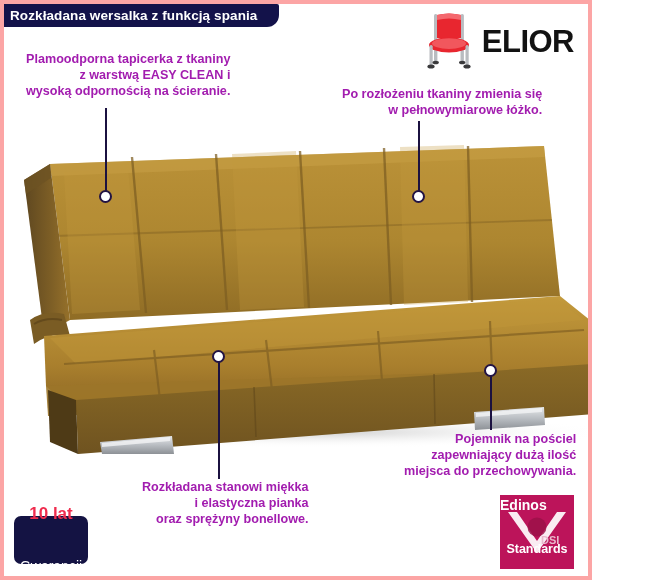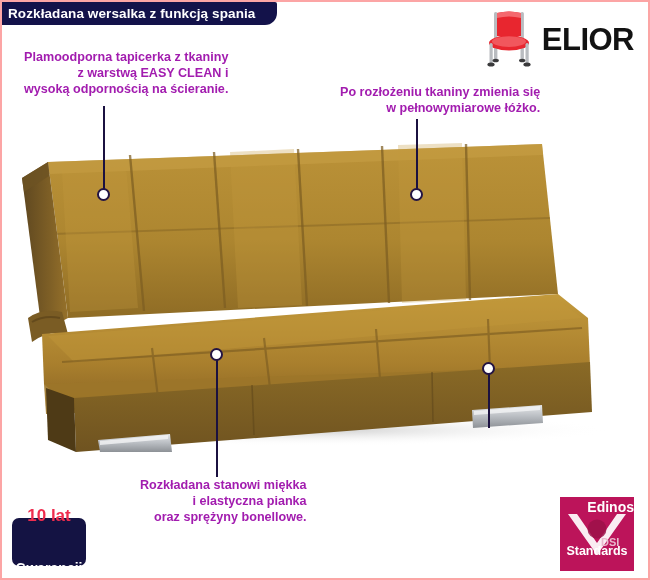--- a/index.html
+++ b/index.html
@@ -4,24 +4,24 @@
 <style>
   html,body{margin:0;padding:0;}
   body{
     width:650px;height:580px;
     background:#ffffff;
     font-family:"Liberation Sans", sans-serif;
     overflow:hidden;
   }
   #stage{
     position:relative;
-    width:650px;height:580px;
+    width:592px;height:580px;
     background:#ffffff;
     box-sizing:border-box;
-    border:2px solid #fca5a5;
+    border:4px solid #fca5a5;
     overflow:hidden;
   }
 
   
   #title-banner{
     position:absolute;left:-4px;top:0;
     height:23px;
     padding:0 22px 0 10px;
     background:#13124a;
     border-bottom-right-radius:12px;
@@ -98,30 +98,30 @@
     border-radius:7px;
     display:flex;flex-direction:column;
     align-items:center;justify-content:center;
     z-index:40;
     gap:36px;
   }
   #warranty .years{
     color:#ef2c4e;font-size:17px;font-weight:bold;line-height:1;
   }
   #warranty .sub{
-    color:#ffffff;font-size:14px;font-weight:bold;line-height:1.1;margin-top:1px;
+    color:#ffffff;font-size:14px;font-weight:normal;line-height:1.1;margin-top:1px;
   }
 
   
   #edinos{
     position:absolute;right:14px;bottom:7px;
     width:74px;height:74px;
     background:#bc145a;
     display:flex;flex-direction:column;
-    align-items:flex-end;
+    align-items:flex-start;
     z-index:40;
     overflow:hidden;
   }
   #edinos .brand{
     color:#ffffff;font-size:14px;font-weight:bold;
     margin-top:3px;line-height:1;z-index:3;
   }
   #edinos .vmark{
     position:absolute;left:0;top:16px;width:74px;height:44px;z-index:1;
   }
@@ -283,20 +283,23 @@
 z warstwą EASY CLEAN i
 wysoką odpornością na ścieranie.</div>
 
   <div id="callout-bed" class="callout">Po rozłożeniu tkaniny zmienia się
  w pełnowymiarowe łóżko.</div>
 
   <div id="callout-foam" class="callout">Rozkładana stanowi miękka
 i elastyczna pianka
 oraz sprężyny bonellowe.</div>
 
+  <div id="callout-storage" class="callout">Pojemnik na pościel
+zapewniający dużą ilość
+miejsca do przechowywania.</div>
 
   <div id="warranty">
     <span class="years">10 lat</span>
     <span class="sub">Gwarancji</span>
   </div>
 
   <div id="edinos">
     <span class="brand">Edinos</span>
     <svg class="vmark" viewBox="0 0 74 44">
       <path d="M8 1 L37 42 L66 1 L57 1 L37 30 L17 1 Z" fill="#ffffff" opacity=".92"></path>

